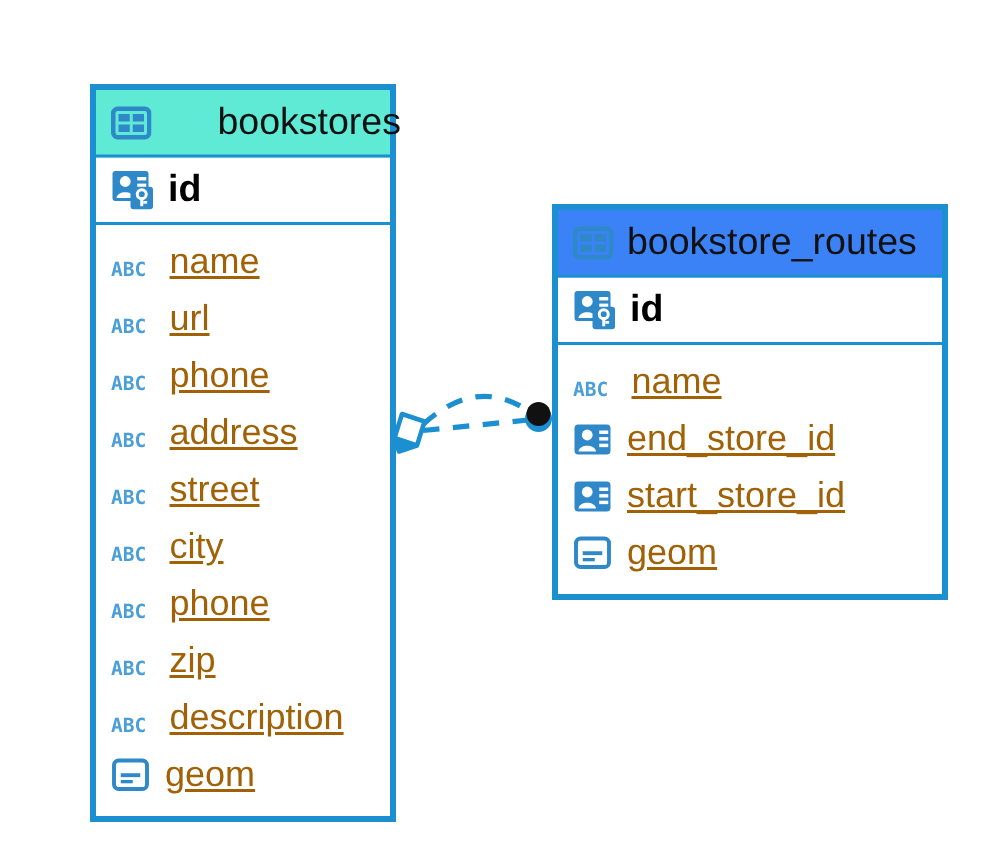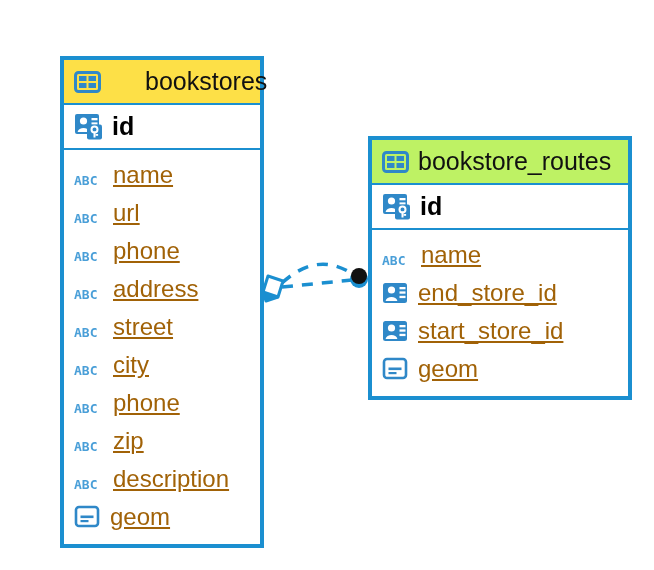--- a/index.html
+++ b/index.html
@@ -30,22 +30,22 @@
 
   .entity-header {
     box-sizing: border-box;
     display: flex;
     align-items: center;
     gap: 9px;
     padding: 4px 10px;
     height: 45px;
     border-bottom: 2px solid #1b8fd0;
   }
-  .entity-header.selected { background: #fde047; gap: 44px; }
-  .entity-header.normal   { background: #bef264; }
+  .entity-header.selected { background: #5eead4; gap: 44px; }
+  .entity-header.normal   { background: #3b82f6; }
 
   .entity-title {
     font-size: 25px;
     color: #111111;
     line-height: 1;
     white-space: nowrap;
   }
 
   .pk-row {
     box-sizing: border-box;

